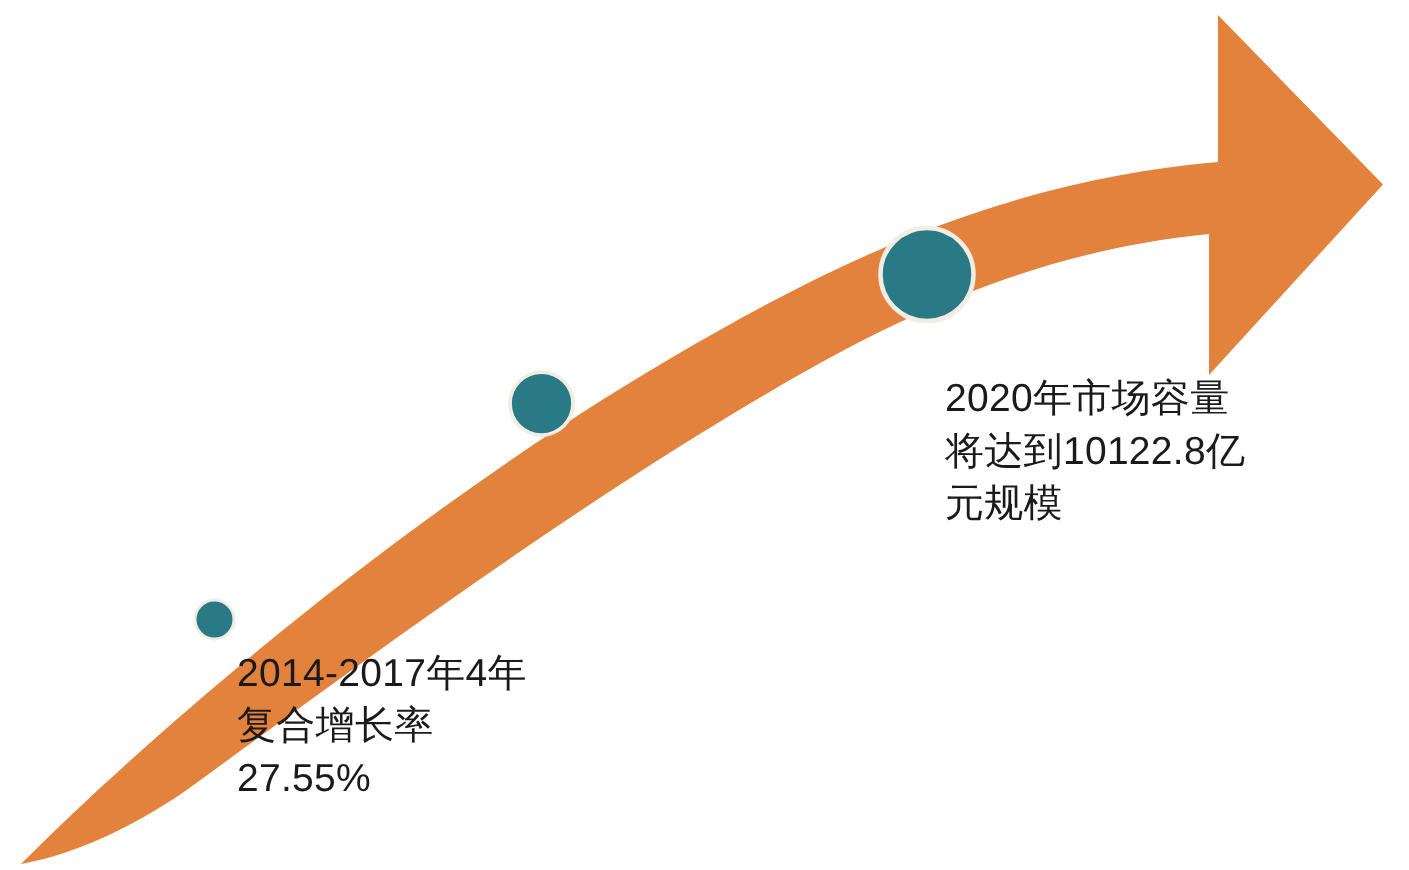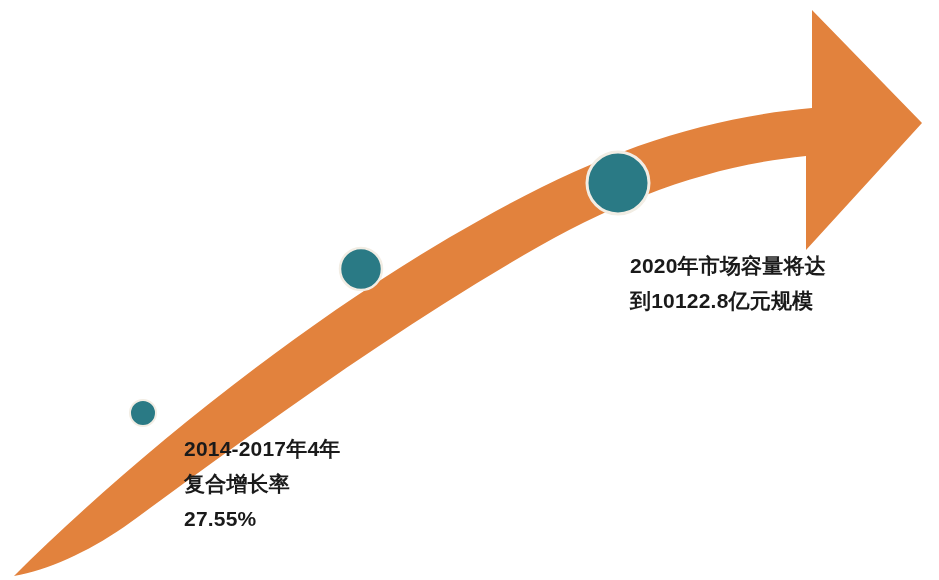--- a/index.html
+++ b/index.html
@@ -23,25 +23,24 @@
   #arrow-svg {
     position: absolute;
     left: 0;
     top: 0;
     width: 939px;
     height: 580px;
   }
   .callout {
     position: absolute;
     color: #1a1a1a;
-    font-size: 21px;
+    font-size: 26px;
     line-height: 35px;
     white-space: pre-line;
     letter-spacing: 0.2px;
-    font-weight: bold;
   }
   .callout.justified {
     text-align: justify;
     text-align-last: left;
     text-justify: inter-character;
   }
   #callout-1 {
     left: 158px;
     top: 431px;
     width: 230px;
@@ -76,20 +75,20 @@
              C 86 553, 48 570, 14 576
              Z"></path>
   </svg>
 
   <svg id="markers-svg" style="position:absolute;left:0;top:0;width:939px;height:580px;" viewBox="0 0 939 580" xmlns="http://www.w3.org/2000/svg">
     <circle cx="143" cy="413" r="13" fill="#2A7A85" stroke="#F2EDE4" stroke-width="2"></circle>
     <circle cx="361" cy="269" r="21" fill="#2A7A85" stroke="#F2EDE4" stroke-width="2.5"></circle>
     <circle cx="618" cy="183" r="31" fill="#2A7A85" stroke="#F2EDE4" stroke-width="3"></circle>
   </svg>
 
-  <div class="callout" id="callout-1" style="color: rgb(26, 26, 26); margin-left: 26px;">2014-2017年4年
+  <div class="callout" id="callout-1" style="color: rgb(26, 26, 26);">2014-2017年4年
 复合增长率
 27.55%</div>
 
 
   <div class="callout" id="callout-3" style="color: rgb(26, 26, 26);">2020年市场容量将达到10122.8亿元规模</div>
 
 </div>
 
 </body></html>

